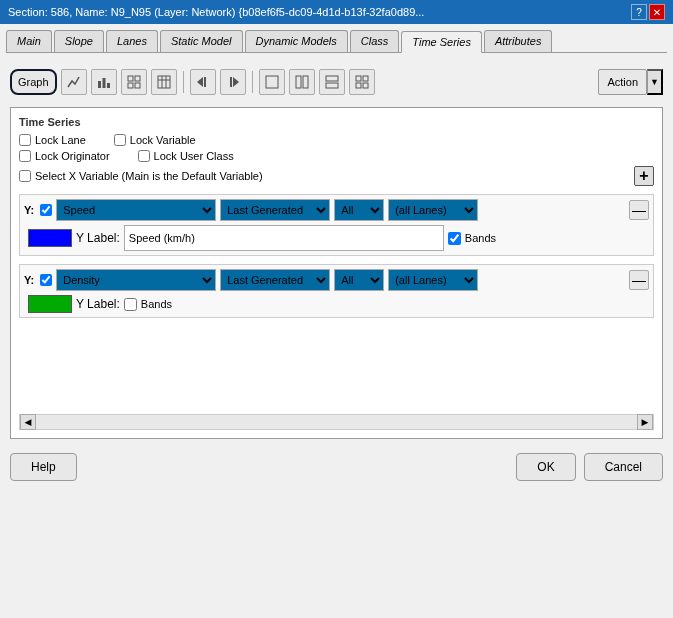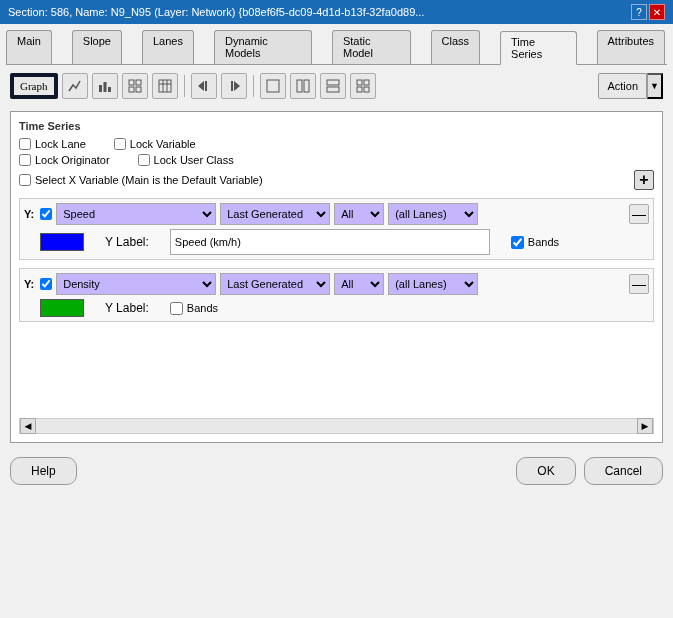--- a/index.html
+++ b/index.html
@@ -36,23 +36,24 @@
 
     .dialog-body {
       background: #f0f0f0;
       padding: 6px;
       flex: 1;
     }
 
     
     .tabs-container {
       display: flex;
-      gap: 18px;
+      gap: 0;
       border-bottom: 1px solid #999;
-      margin-bottom: 4px;
+      margin-bottom: 12px;
+      font-style: italic;
     }
     .tab {
       padding: 4px 10px;
       border: 1px solid #999;
       border-bottom: none;
       background: #e0e0e0;
       cursor: pointer;
       font-size: 11px;
       margin-right: 2px;
       border-radius: 3px 3px 0 0;
@@ -69,28 +70,27 @@
     .toolbar {
       display: flex;
       align-items: center;
       gap: 4px;
       margin-bottom: 8px;
       padding: 4px 4px;
       background: #f0f0f0;
     }
     .toolbar-btn {
       height: 26px;
-      border: 4px solid #0f172a;
+      border: 2px solid #0f172a;
       background: #e8e8e8;
       cursor: pointer;
       display: flex; align-items: center; justify-content: center;
       padding: 0 6px;
       font-size: 11px;
-      border-radius: 2px;
-      font-family: Liberation Serif, serif;
+      border-radius: 8px;
     }
     .toolbar-icon-btn {
       width: 26px; height: 26px;
       border: 1px solid #aaa;
       background: #e8e8e8;
       cursor: pointer;
       display: flex; align-items: center; justify-content: center;
       font-size: 12px;
       border-radius: 2px;
     }
@@ -150,27 +150,27 @@
       padding: 4px;
     }
     .y-row {
       display: flex; align-items: center; gap: 4px;
       margin-bottom: 4px;
     }
     .y-label-text { font-size: 11px; font-weight: bold; margin-right: 2px; }
     .y-select {
       height: 22px;
       border: 1px solid #aaa;
-      background: #c4b5fd;
+      background: #0369a1;
       font-size: 11px;
       padding: 0 2px;
     }
     .y-label-row {
-      display: flex; align-items: center; gap: 21px;
-      margin-left: 16px;
+      display: flex; align-items: center; gap: 4px;
+      margin-left: 4px;
     }
     .color-box {
       width: 44px; height: 18px;
       border: 1px solid #555;
       cursor: pointer;
     }
     .y-label-input {
       height: 22px;
       border: 1px solid #aaa;
       background: white;
@@ -219,21 +219,21 @@
       align-items: center;
       padding: 8px 10px 6px 10px;
     }
     .bottom-btn {
       height: 28px;
       border: 1px solid #999;
       background: #e8e8e8;
       cursor: pointer;
       padding: 0 20px;
       font-size: 12px;
-      border-radius: 10px;
+      border-radius: 4px;
     }
     .bottom-right { display: flex; gap: 8px; }
 
     .plus-btn {
       width: 20px; height: 20px;
       border: 1px solid #555;
       background: #e0e0e0;
       cursor: pointer;
       display: flex; align-items: center; justify-content: center;
       font-size: 16px;
@@ -253,22 +253,22 @@
     <button class="title-btn close">✕</button>
   </div>
 </div>
 
 <div class="dialog-body">
 
   <div class="tabs-container">
     <div class="tab">Main</div>
     <div class="tab">Slope</div>
     <div class="tab">Lanes</div>
+    <div class="tab">Static Model</div>
     <div class="tab">Dynamic Models</div>
-    <div class="tab">Static Model</div>
     <div class="tab">Class</div>
     <div class="tab active">Time Series</div>
     <div class="tab">Attributes</div>
   </div>
 
   <div class="toolbar">
     <button class="toolbar-btn">Graph</button>
     <button class="toolbar-icon-btn" title="chart line">
       <svg width="14" height="14" viewBox="0 0 14 14">
           <polyline points="1,12 5,6 8,9 12,2" fill="none" stroke="#555" stroke-width="1.5"></polyline>

